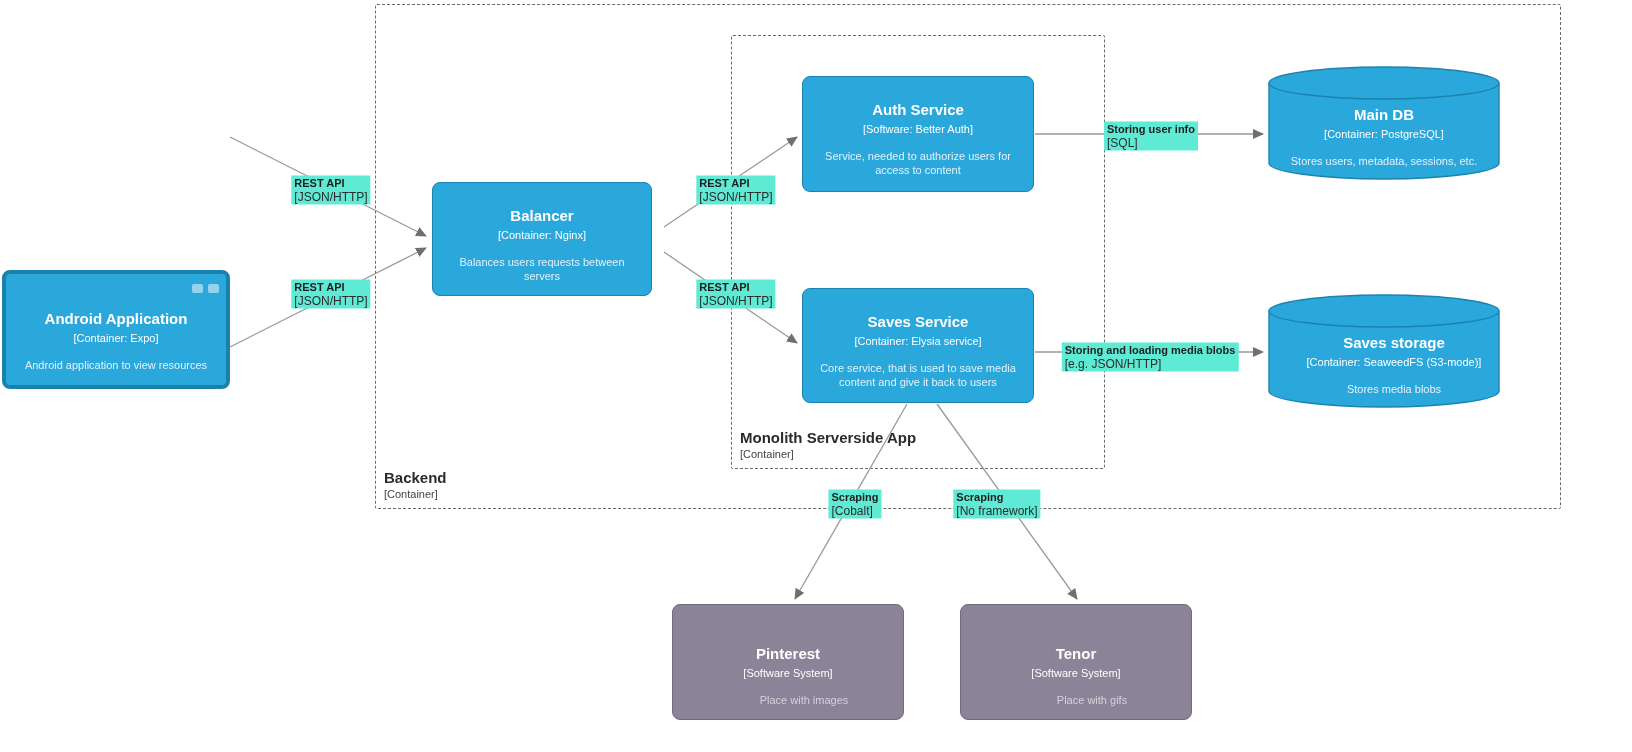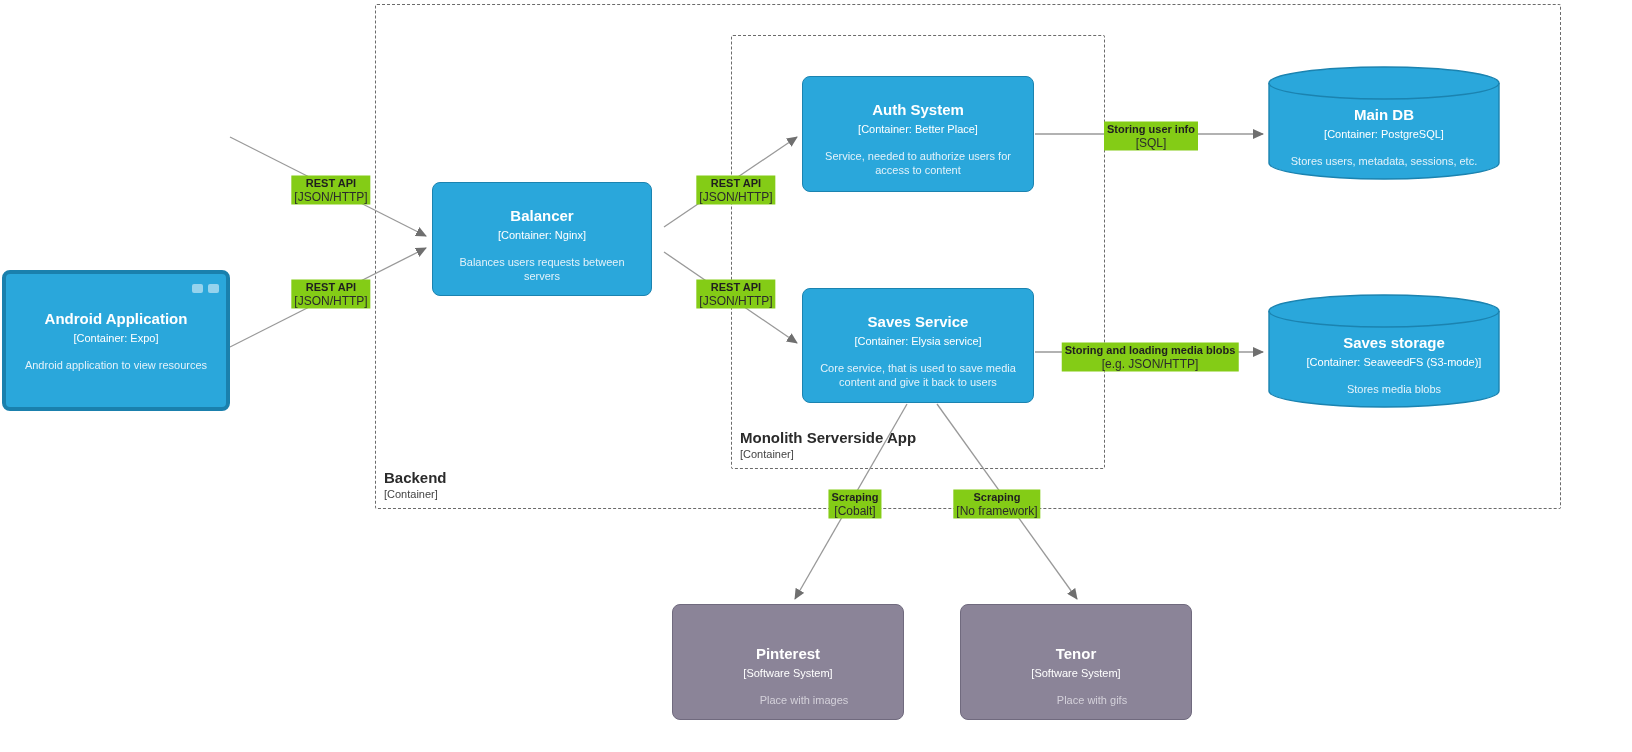--- a/index.html
+++ b/index.html
@@ -23,22 +23,22 @@
   .boundary{ position:absolute; border:1px dashed #6b6b6b; border-radius:2px; box-sizing:border-box; }
   .b-label{ position:absolute; left:8px; bottom:8px; text-align:left; }
   .b-name{ font-size:15px; font-weight:bold; color:#2b2b2b; }
   .b-type{ font-size:11px; color:#444444; margin-top:2px; }
 
   
   svg.edges{ position:absolute; left:0; top:0; pointer-events:none; }
   svg.edges line{ stroke:var(--line); stroke-width:1.3; }
 
   
-  .edge-label{ position:absolute; transform:translate(-50%,-50%); background:#84cc16;
-               text-align:center; padding:1px 3px; }
+  .edge-label{ position:absolute; transform:translate(-50%,-50%); background:#5eead4;
+               text-align:left; padding:1px 3px; }
   .el-main{ font-size:11px; font-weight:bold; color:var(--label-text); white-space:nowrap; }
   .el-tech{ font-size:12px; color:#2b2b2b; white-space:nowrap; margin-top:1px; }
 
   
   .node{ position:absolute; box-sizing:border-box; color:#fff; text-align:center; }
   .t{ font-size:15px; font-weight:bold; line-height:1.2; }
   .s{ font-size:11px; margin-top:4px; }
   .d{ font-size:11px; margin-top:14px; line-height:1.3; padding:0 10px; }
 
   .rect{ background:var(--container-fill); border:1px solid var(--container-border);
@@ -123,36 +123,36 @@
   <div class="edge-label" style="left:855px; top:504px;">
     <div class="el-main">Scraping</div>
     <div class="el-tech">[Cobalt]</div>
   </div>
   <div class="edge-label" style="left:997px; top:504px;">
     <div class="el-main">Scraping</div>
     <div class="el-tech">[No framework]</div>
   </div>
 
 
-  <div class="node browser" style="left:2px; top:270px; width:228px; height:141px;">
+  <div class="node browser" style="left:2px; top:270px; width:228px; height:119px;">
     <div class="browser-buttons"><span></span><span></span></div>
     <div class="t">Android Application</div>
     <div class="s">[Container: Expo]</div>
     <div class="d">Android application to view resources</div>
   </div>
 
   <div class="node rect" style="left:432px; top:182px; width:220px; height:114px;">
     <div class="t">Balancer</div>
     <div class="s">[Container: Nginx]</div>
     <div class="d">Balances users requests between servers</div>
   </div>
 
   <div class="node rect" style="left:802px; top:76px; width:232px; height:116px;">
-    <div class="t">Auth System</div>
-    <div class="s">[Container: Better Place]</div>
+    <div class="t">Auth Service</div>
+    <div class="s">[Software: Better Auth]</div>
     <div class="d">Service, needed to authorize users for access to content</div>
   </div>
 
   <div class="node rect" style="left:802px; top:288px; width:232px; height:115px;">
     <div class="t">Saves Service</div>
     <div class="s">[Container: Elysia service]</div>
     <div class="d">Core service, that is used to save media content and give it back to users</div>
   </div>
 
   <div class="node cylinder" style="left:1268px; top:66px; width:232px; height:114px;">

